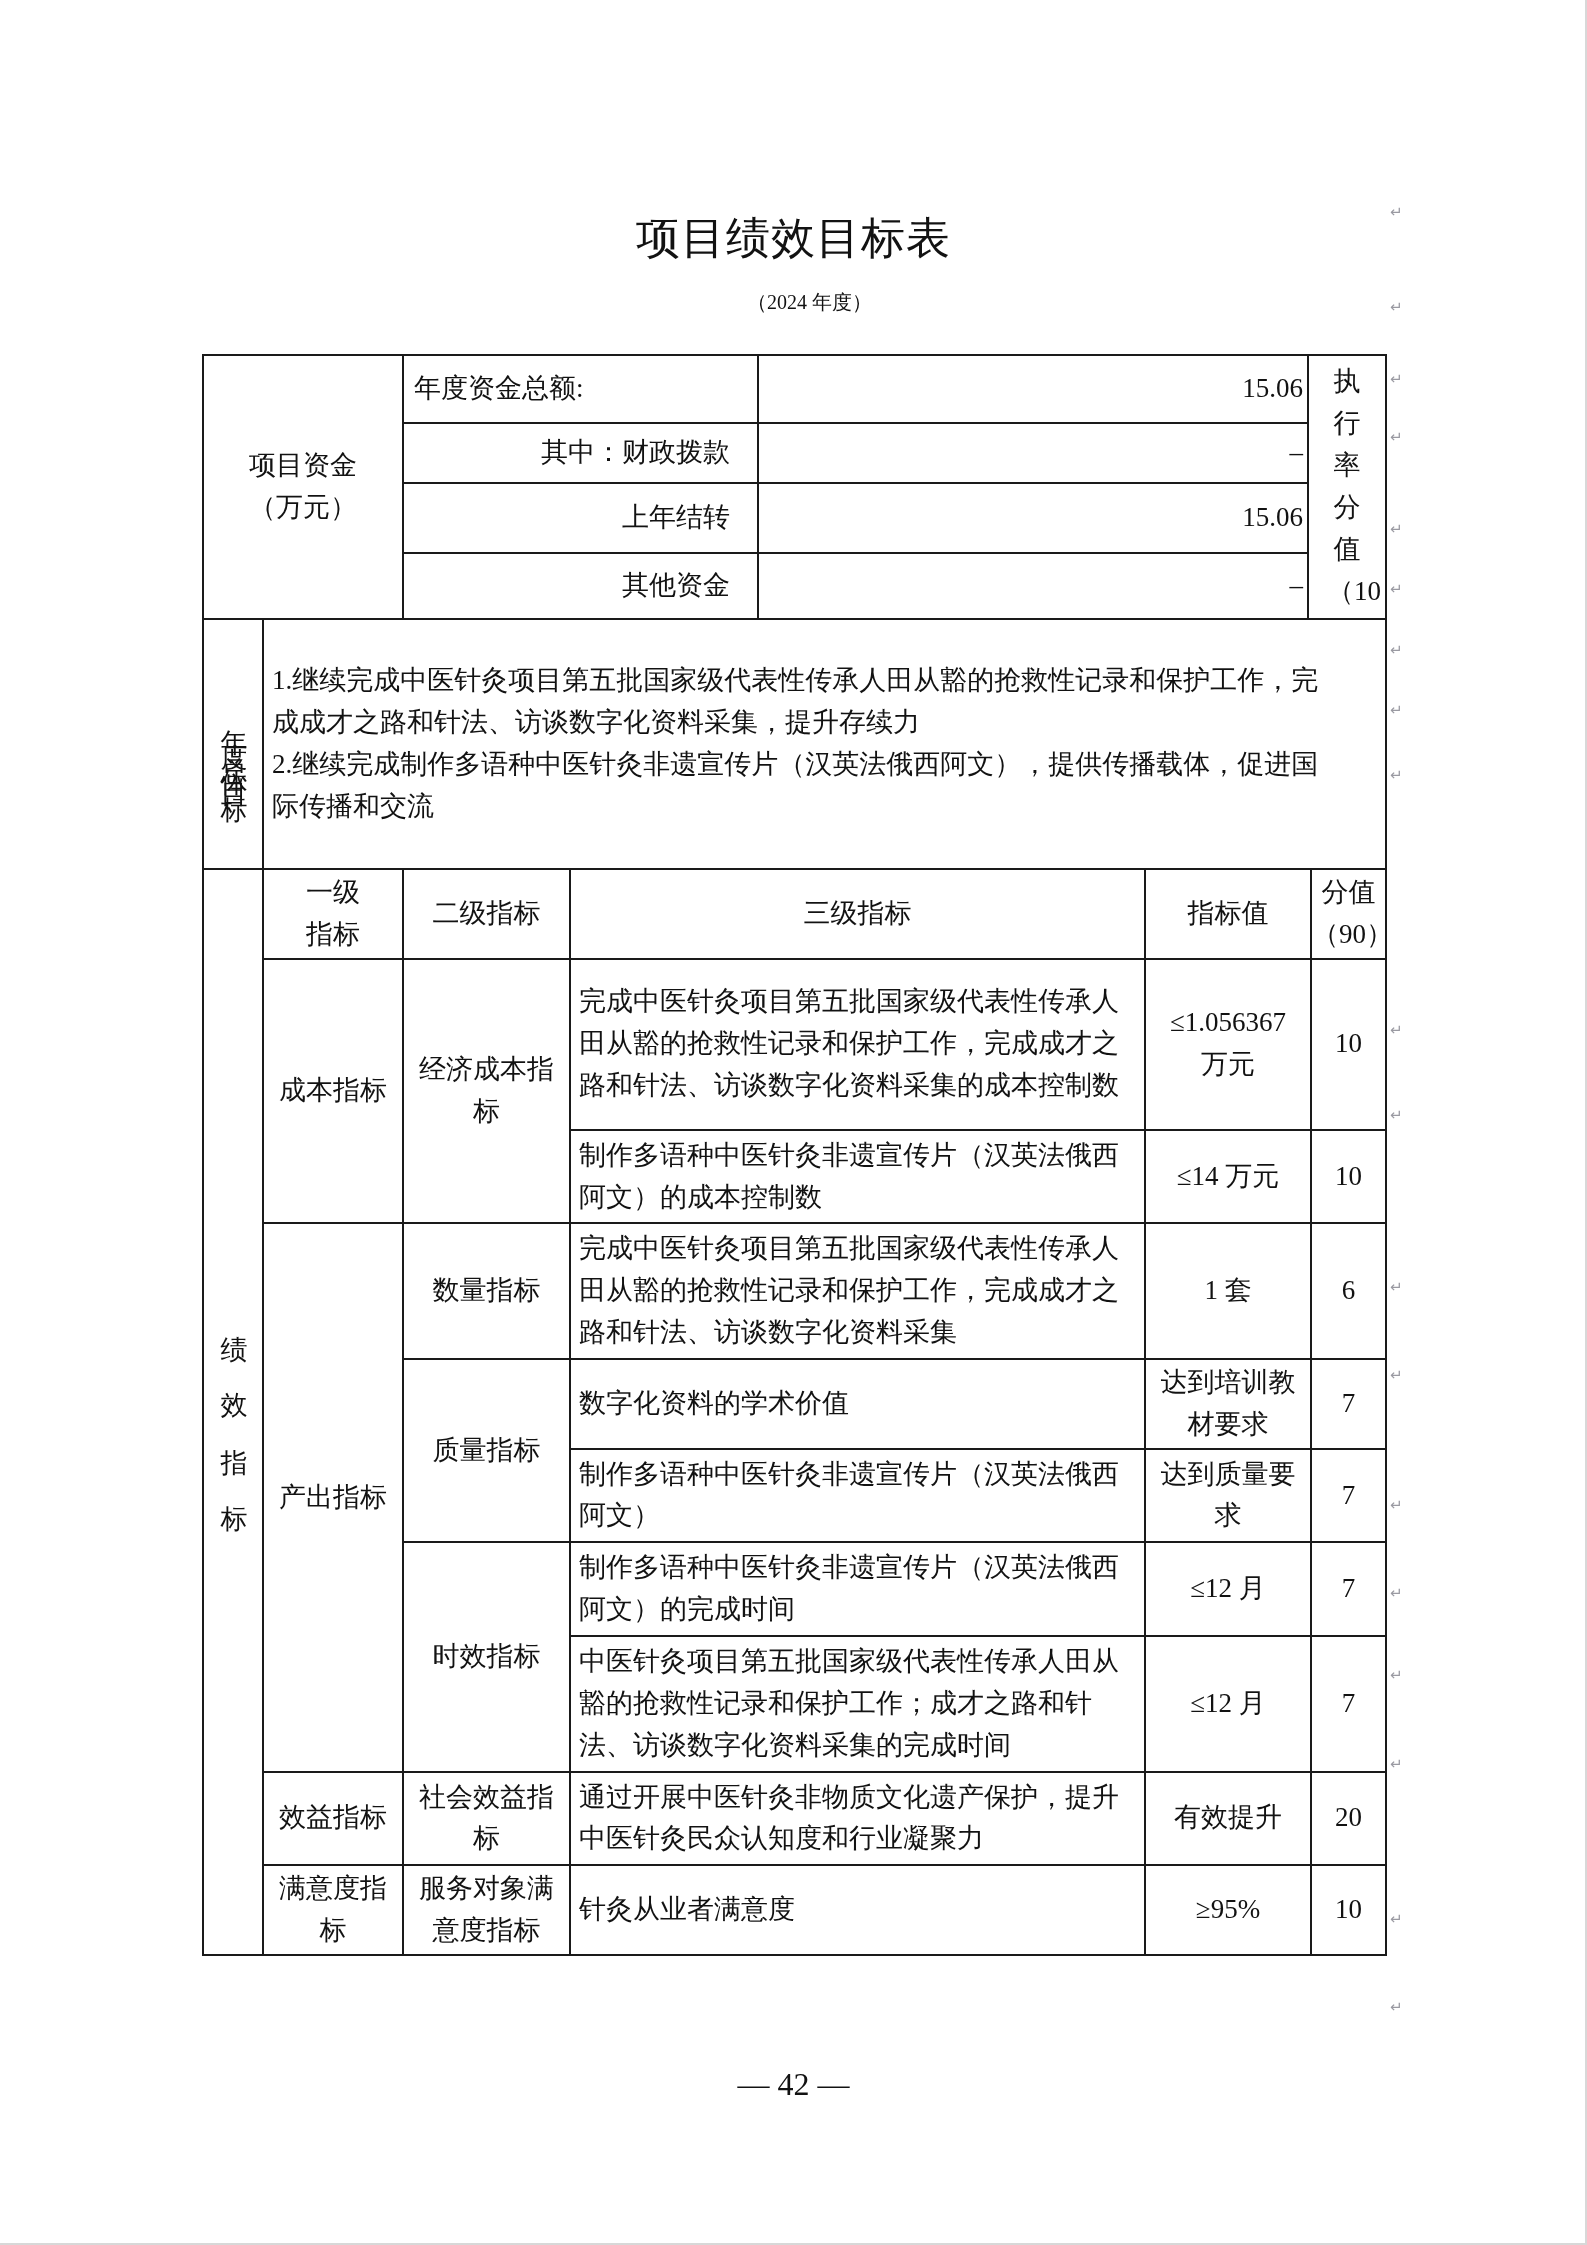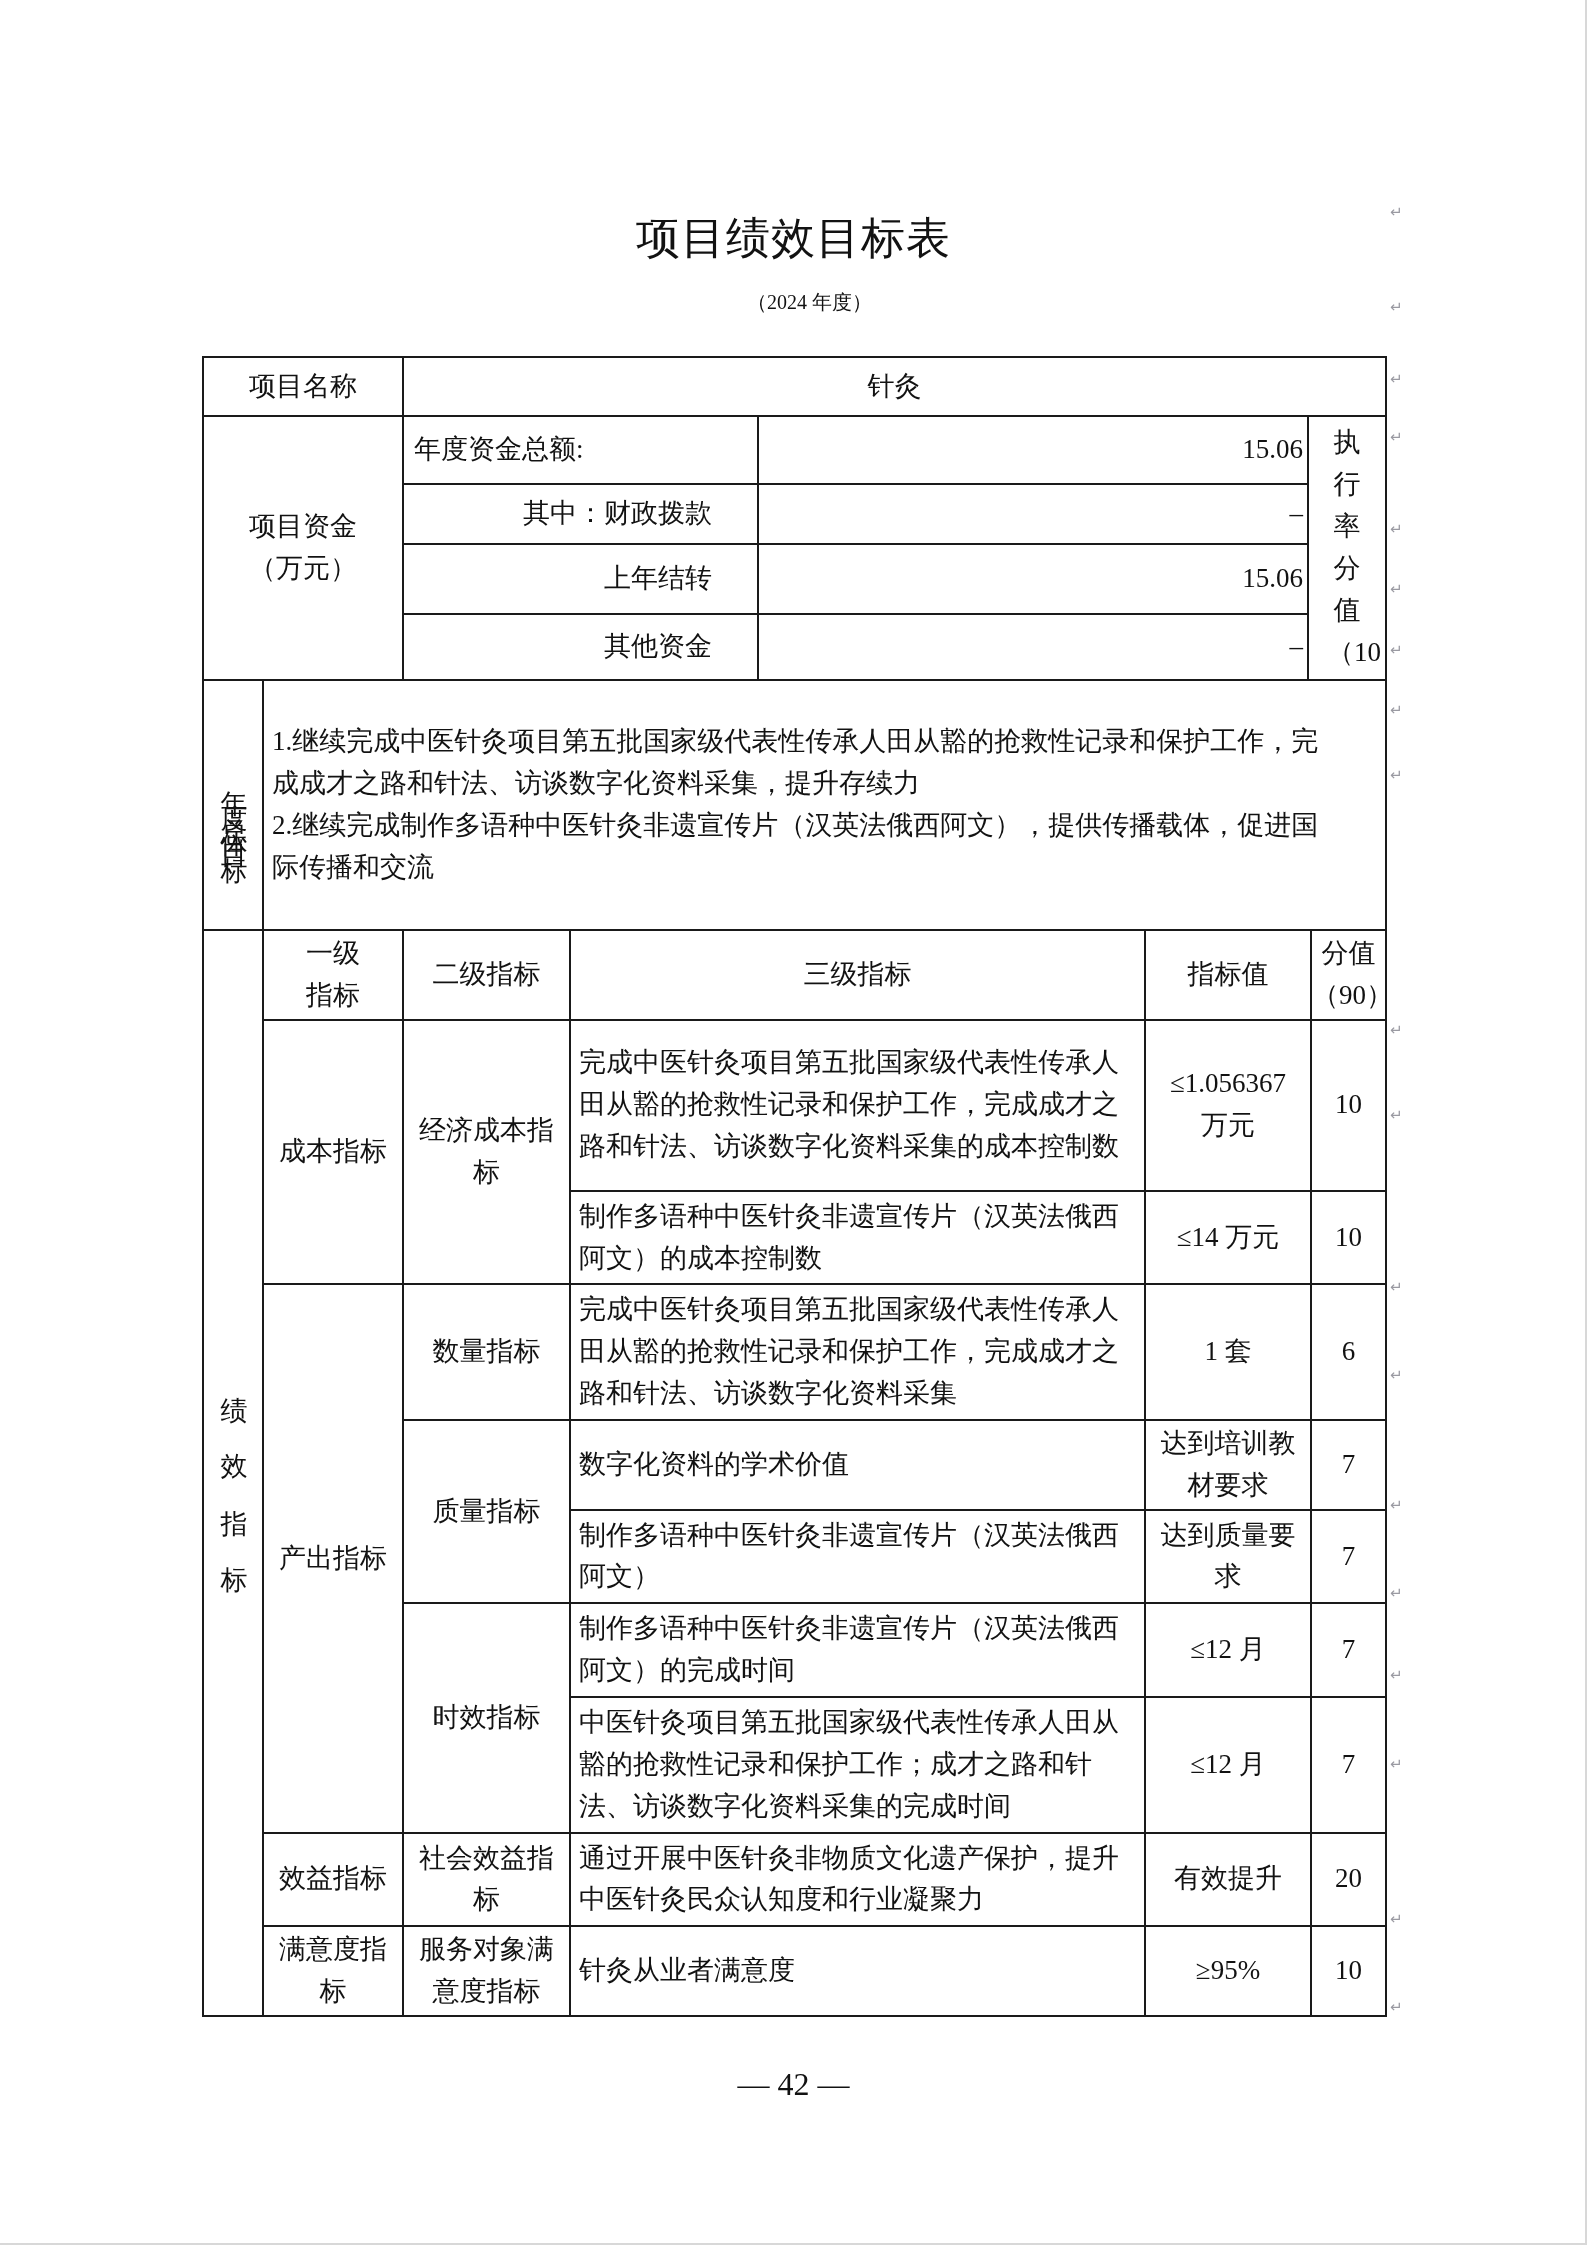--- a/index.html
+++ b/index.html
@@ -27,21 +27,21 @@
   table + table{margin-top:-2px;}
   td{
     border:2px solid #1a1a1a;vertical-align:middle;
     padding:2px 6px;overflow:hidden;
   }
   .c{text-align:center;}
   .l{text-align:left;}
   .r{text-align:right;}
   .pre{white-space:pre-line;}
   .val{padding-right:4px;}
-  .sublabel{padding-right:45px;}
+  .sublabel{padding-right:27px;}
   .goal-cell{padding:6px 44px 6px 8px;white-space:pre-line;line-height:1.55;}
   .l3{padding:4px 16px 4px 8px;}
   .vtext{
     writing-mode:vertical-rl;text-orientation:upright;
     display:inline-block;vertical-align:middle;
   }
   .vtext-goal{letter-spacing:0.5em;margin-top:8px;}
   .vtext-perf{letter-spacing:2.1em;margin-top:30px;}
   .pmark{
     position:absolute;left:1390px;color:#9a9aa2;font-size:15px;line-height:1;
@@ -61,24 +61,20 @@
 <div class="tables">
 
   <table>
     <colgroup>
         <col style="width:200px">
         <col style="width:355px">
         <col style="width:387px">
         <col style="width:241px">
       </colgroup>
     <tbody>
-        <tr style="height:59px">
-      <td class="c pre">项目名称</td>
-      <td class="c" colspan="3">针灸</td>
-    </tr>
   </tbody>
     </table>
 
   <table>
     <colgroup>
         <col style="width:200px">
         <col style="width:355px">
         <col style="width:550px">
         <col style="width:78px">
       </colgroup>

